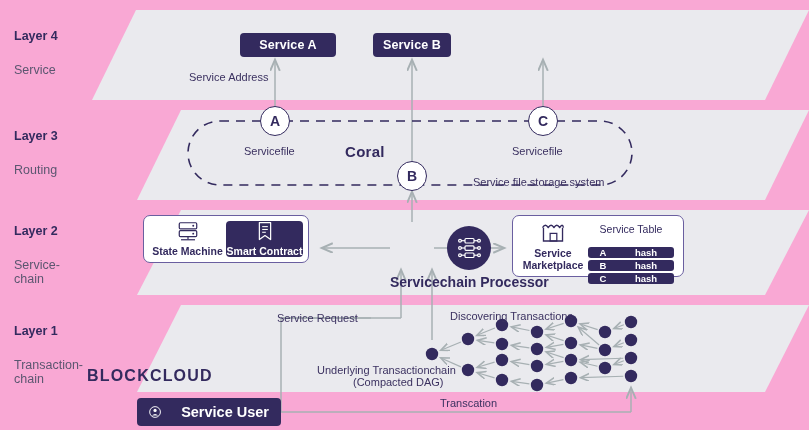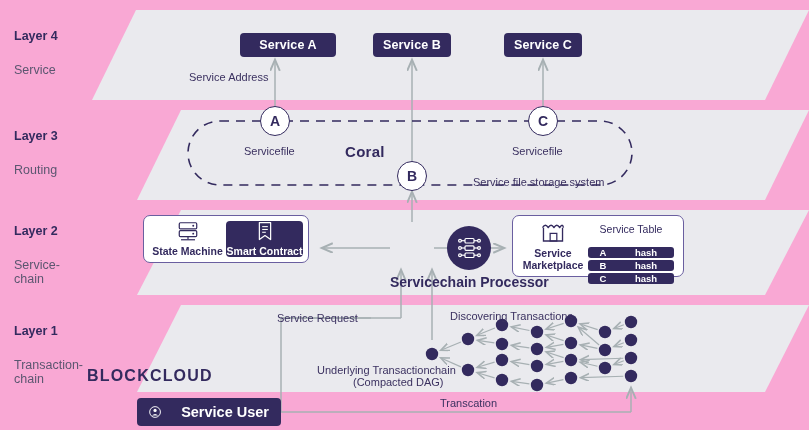--- a/index.html
+++ b/index.html
@@ -310,23 +310,20 @@
     <span class="ll-sub">Transaction-
 chain</span>
   </div>
 
   <div class="node chip" style="left:240px; top:33px; width:96px; height:24px;">
     <span>Service A</span>
   </div>
   <div class="node chip" style="left:373px; top:33px; width:78px; height:24px;">
     <span>Service B</span>
   </div>
-  <div class="node chip" style="left:504px; top:33px; width:78px; height:24px;">
-    <span>Service C</span>
-  </div>
   <div class="wirelabel" style="left:189px; top:71px;">Service Address</div>
 
   <svg style="position:absolute; left:185px; top:118px; z-index:4;" width="450" height="70" viewBox="0 0 450 70">
     <rect x="3" y="3" width="444" height="64" rx="32" ry="32" fill="none" stroke="#332a5e" stroke-width="1.6" stroke-dasharray="9 7"></rect>
   </svg>
   <div class="coral-title" style="left:345px; top:143px;">Coral</div>
   <div class="circ" style="left:260px; top:106px;">
     <span>A</span>
   </div>
   <div class="circ" style="left:397px; top:161px;">

